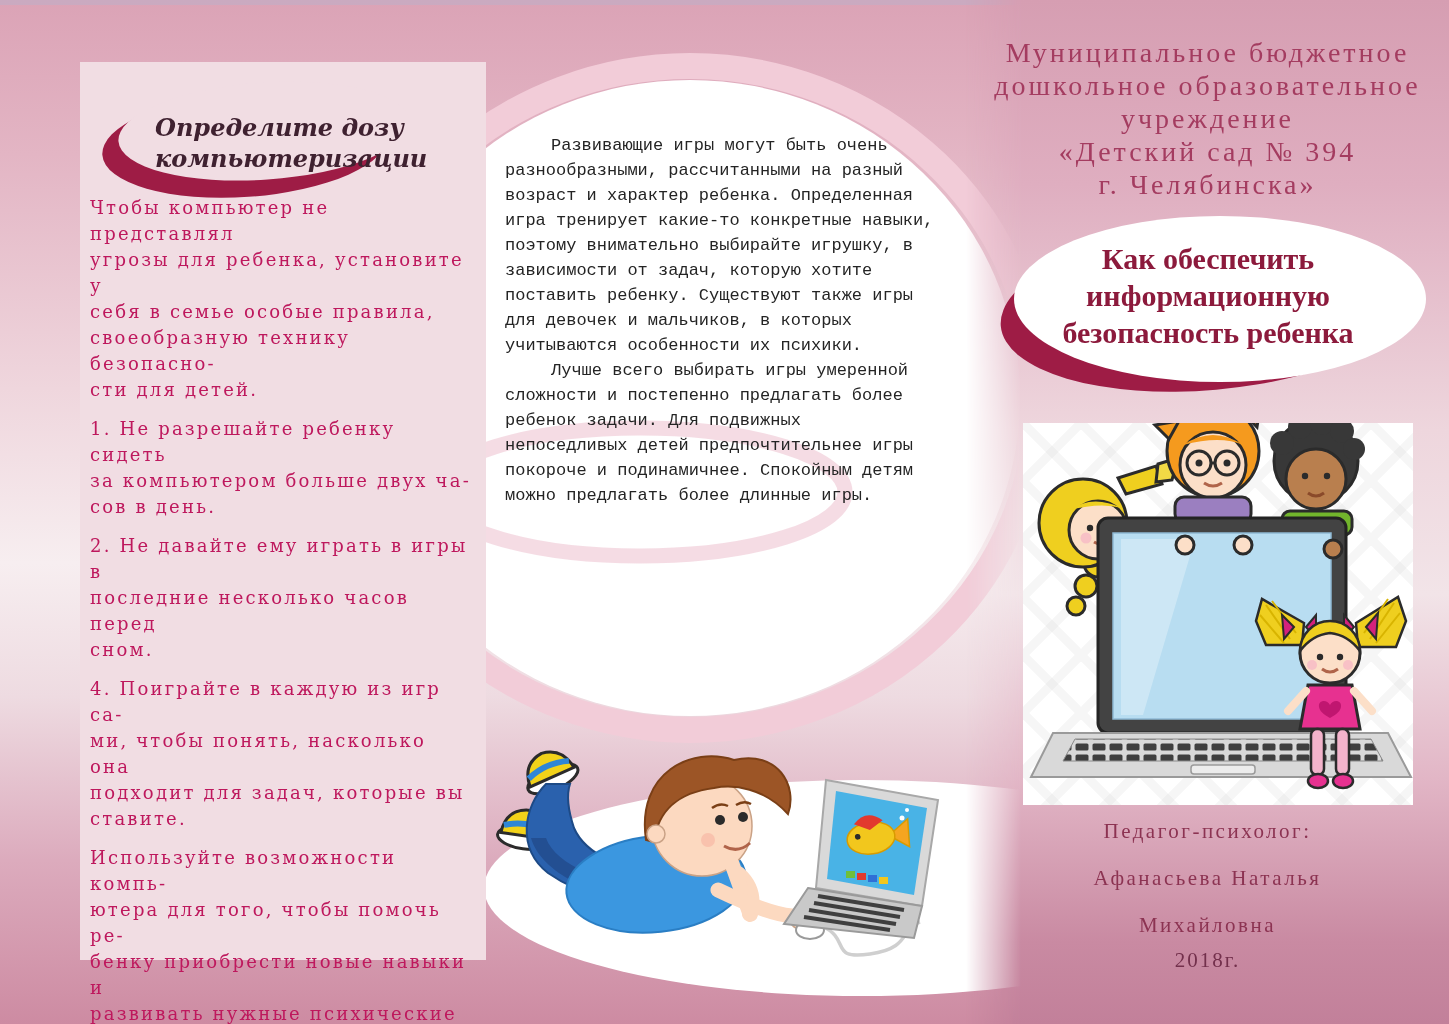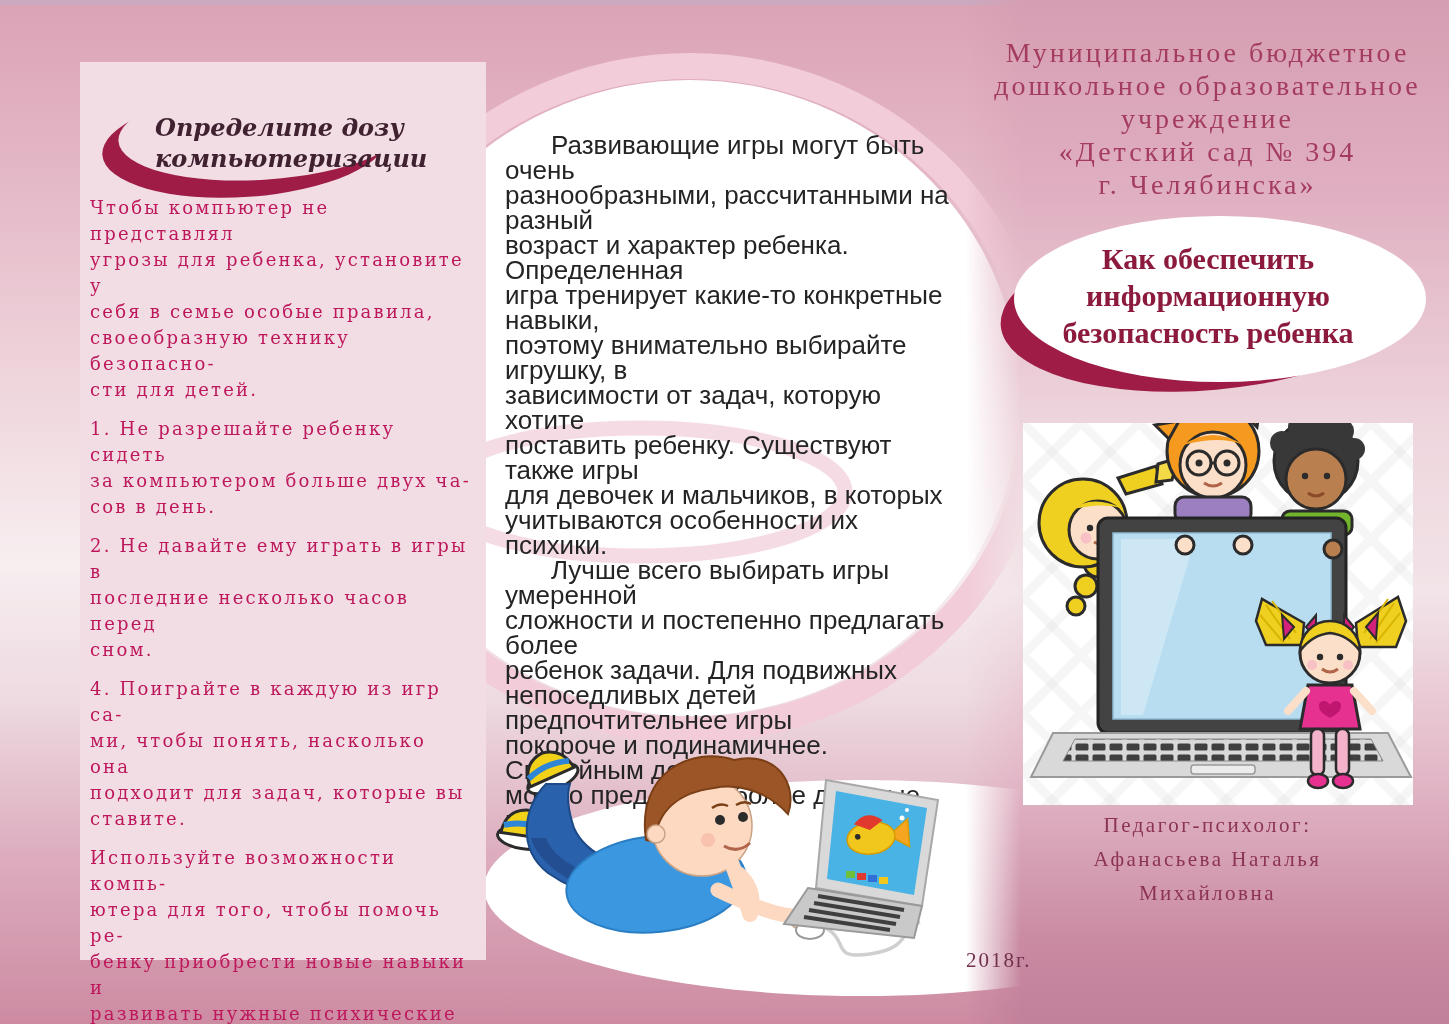--- a/index.html
+++ b/index.html
@@ -23,38 +23,38 @@
   .lp-title{position:absolute;left:75px;top:50px;width:270px;
     font-family:"DejaVu Serif",serif;font-style:italic;font-weight:bold;
     font-size:24px;line-height:31px;color:#3f2130;white-space:pre-line;}
   .lp-body{position:absolute;left:10px;top:133px;width:384px;}
   .lp-text{font-family:"DejaVu Serif",serif;font-size:18px;letter-spacing:2.2px;
     line-height:26px;color:#be185d;white-space:pre-line;margin:0 0 13px 0;}
 
   
   .mid-panel{position:absolute;left:486px;top:0;width:480px;height:1024px;}
   .mid-body{position:absolute;left:19px;top:133px;width:444px;}
-  .mp{font-family:Liberation Sans, sans-serif;font-size:26px;line-height:25px;
+  .mp{font-family:Liberation Mono, monospace;font-size:17px;line-height:25px;
       color:#242424;white-space:pre-line;text-indent:46px;margin:0;}
   .boy-illus{position:absolute;left:0;top:688px;}
 
   
   .right-panel{position:absolute;left:966px;top:0;width:483px;height:1024px;}
   .institution{position:absolute;left:0;top:36px;width:483px;text-align:center;
     font-size:28px;letter-spacing:3px;color:#a43c60;line-height:33px;white-space:pre-line;}
   .title-oval{position:absolute;left:36px;top:216px;width:424px;height:176px;}
   .title-oval .crescent{position:absolute;left:-2px;top:10px;width:418px;height:164px;
     background:#9e1c45;border-radius:50%;transform:rotate(-5deg);}
   .title-oval .white{position:absolute;left:12px;top:0;width:412px;height:166px;background:#fff;border-radius:50%;}
   .title-oval .ttl{position:absolute;left:30px;top:24px;width:352px;text-align:center;
     font-size:30px;font-weight:bold;color:#8c1a3c;line-height:37px;}
   .illus-box{position:absolute;left:57px;top:423px;width:390px;height:382px;background:#fff;}
   .author{position:absolute;left:0;top:808px;width:483px;text-align:center;
-    font-size:21px;letter-spacing:2.5px;color:#8c3352;line-height:34px;white-space:pre-line;}
-  .year{position:absolute;left:0;top:948px;width:483px;text-align:left;
+    font-size:21px;letter-spacing:2.5px;color:#8c3352;line-height:47px;white-space:pre-line;}
+  .year{position:absolute;left:0;top:948px;width:483px;text-align:center;
     font-size:21px;letter-spacing:2px;color:#73304c;}
 </style>
 </head>
 <body>
 
 <div class="page">
 
   <div class="top-strip"></div>
 
   <svg class="decor" width="1449" height="1024" viewBox="0 0 1449 1024">

